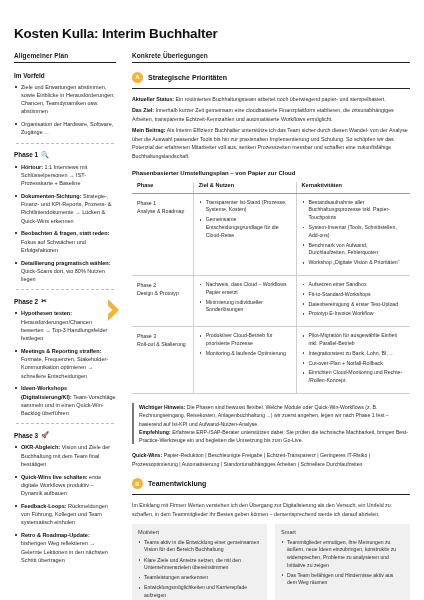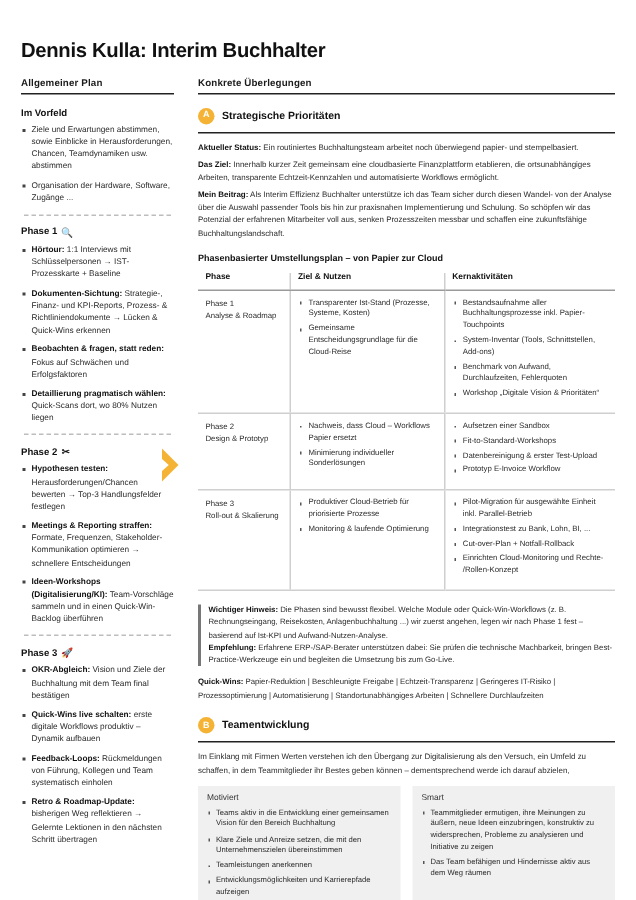--- a/index.html
+++ b/index.html
@@ -112,21 +112,21 @@
   ul.c-list > li::before {
     content: ""; position: absolute; left: 0.5px; top: 2.4px;
     width: 1.7px; height: 1.7px; background: #555;
   }
 </style>
 </head>
 <body>
 
 <div class="page">
 
-  <div class="doc-title">Dennis Kulla: Interim Buchhalter</div>
+  <div class="doc-title">Kosten Kulla: Interim Buchhalter</div>
 
   <div class="arrow-marker">
     <svg width="16" height="26" viewBox="0 0 16 26">
       <path d="M2 2 L13 13 L2 24 L2 17 L6.5 13 L2 9 Z" fill="#f5b335"></path>
     </svg>
   </div>
 
   <div class="columns">
 
     <div class="col-left">

